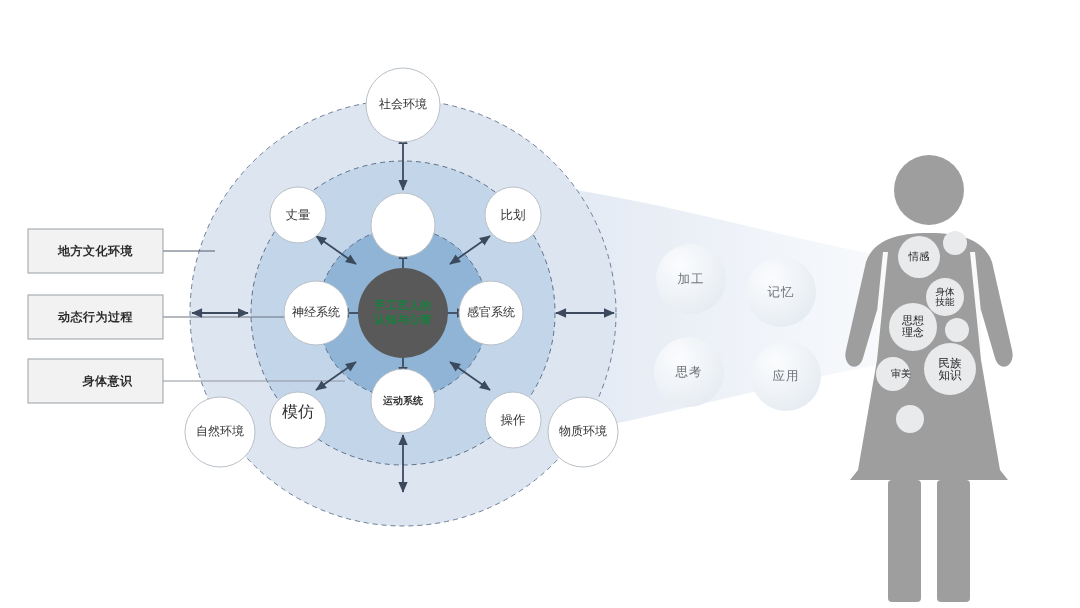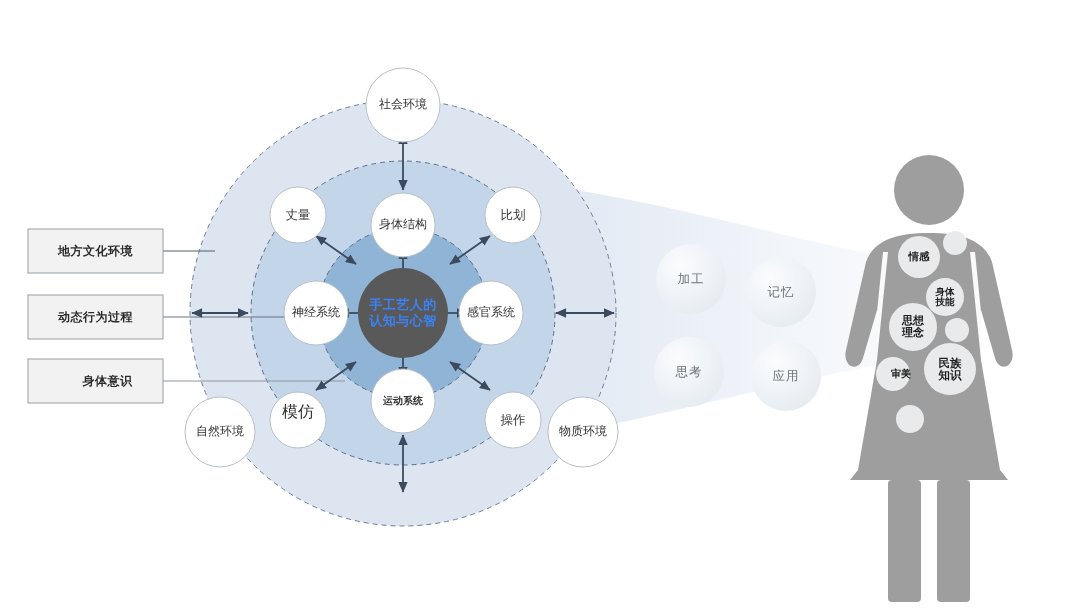--- a/index.html
+++ b/index.html
@@ -15,26 +15,26 @@
   .box-label{
     position:absolute;display:flex;align-items:center;justify-content:center;
     color:#2b2b2b;font-size:12px;font-weight:700;letter-spacing:.5px;
   }
   .bubble-label{
     position:absolute;display:flex;align-items:center;justify-content:center;
     color:#6f7478;font-size:12.5px;letter-spacing:1px;
   }
   .figure-label{
     position:absolute;display:flex;align-items:center;justify-content:center;
-    text-align:left;color:#1d1d1d;font-weight:700;line-height:1.05;
+    text-align:left;color:#1d1d1d;font-weight:400;line-height:1.05;
     white-space:pre-line;
   }
   .center-label{
     position:absolute;display:flex;align-items:center;justify-content:center;
-    color:#3b82f6;font-weight:700;font-size:13px;
+    color:#15803d;font-weight:700;font-size:11px;
     line-height:1.25;white-space:pre-line;letter-spacing:.5px;
   }
 </style>
 </head>
 <body>
 
 <div id="stage">
 
   <svg class="layer" viewBox="0 0 1080 608" xmlns="http://www.w3.org/2000/svg">
     <defs>
@@ -145,21 +145,20 @@
     <rect x="28" y="359" width="135" height="44" fill="#f2f2f2" stroke="#9aa0a6" stroke-width="1"></rect>
   </svg>
 
   <div class="box-label" style="left:28px;top:295px;width:135px;height:44px;">动态行为过程</div>
   <div class="box-label" style="left:28px;top:229px;width:135px;height:44px;">地方文化环境</div>
   <div class="box-label" style="left:40px;top:359px;width:135px;height:44px;">身体意识</div>
 
   <div class="center-label" style="left:358px;top:268px;width:90px;height:90px;">手工艺人的
 认知与心智</div>
 
-  <div class="node-label" style="left:371px;top:193px;width:64px;height:64px;font-size:12px;">身体结构</div>
   <div class="node-label" style="left:284px;top:281px;width:64px;height:64px;font-size:12px;">神经系统</div>
   <div class="node-label" style="left:459px;top:281px;width:64px;height:64px;font-size:12px;">感官系统</div>
   <div class="node-label" style="left:371px;top:369px;width:64px;height:64px;font-size:10px;font-weight:bold;">运动系统</div>
 
   <div class="node-label" style="left:270px;top:187px;width:56px;height:56px;font-size:12.5px;">丈量</div>
   <div class="node-label" style="left:485px;top:187px;width:56px;height:56px;font-size:12.5px;">比划</div>
   <div class="node-label" style="left:270px;top:384px;width:56px;height:56px;font-size:16px;">模仿</div>
   <div class="node-label" style="left:485px;top:392px;width:56px;height:56px;font-size:12.5px;">操作</div>
 
   <div class="node-label" style="left:366px;top:68px;width:74px;height:74px;font-size:12px;">社会环境</div>

